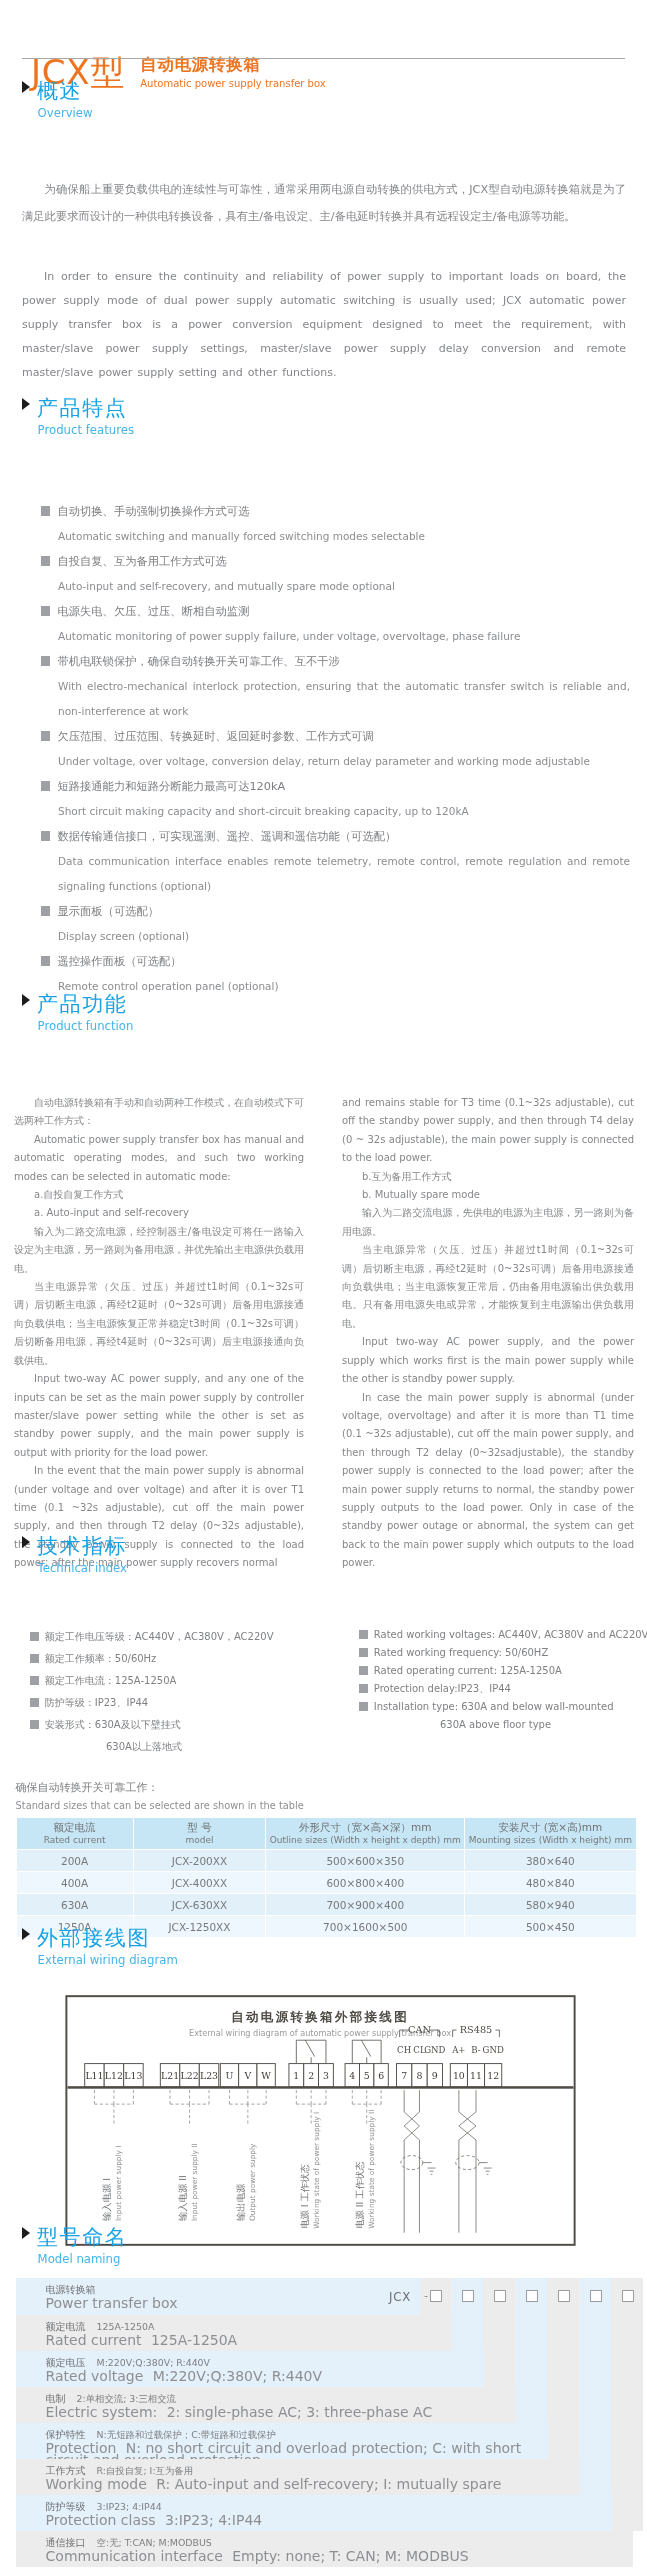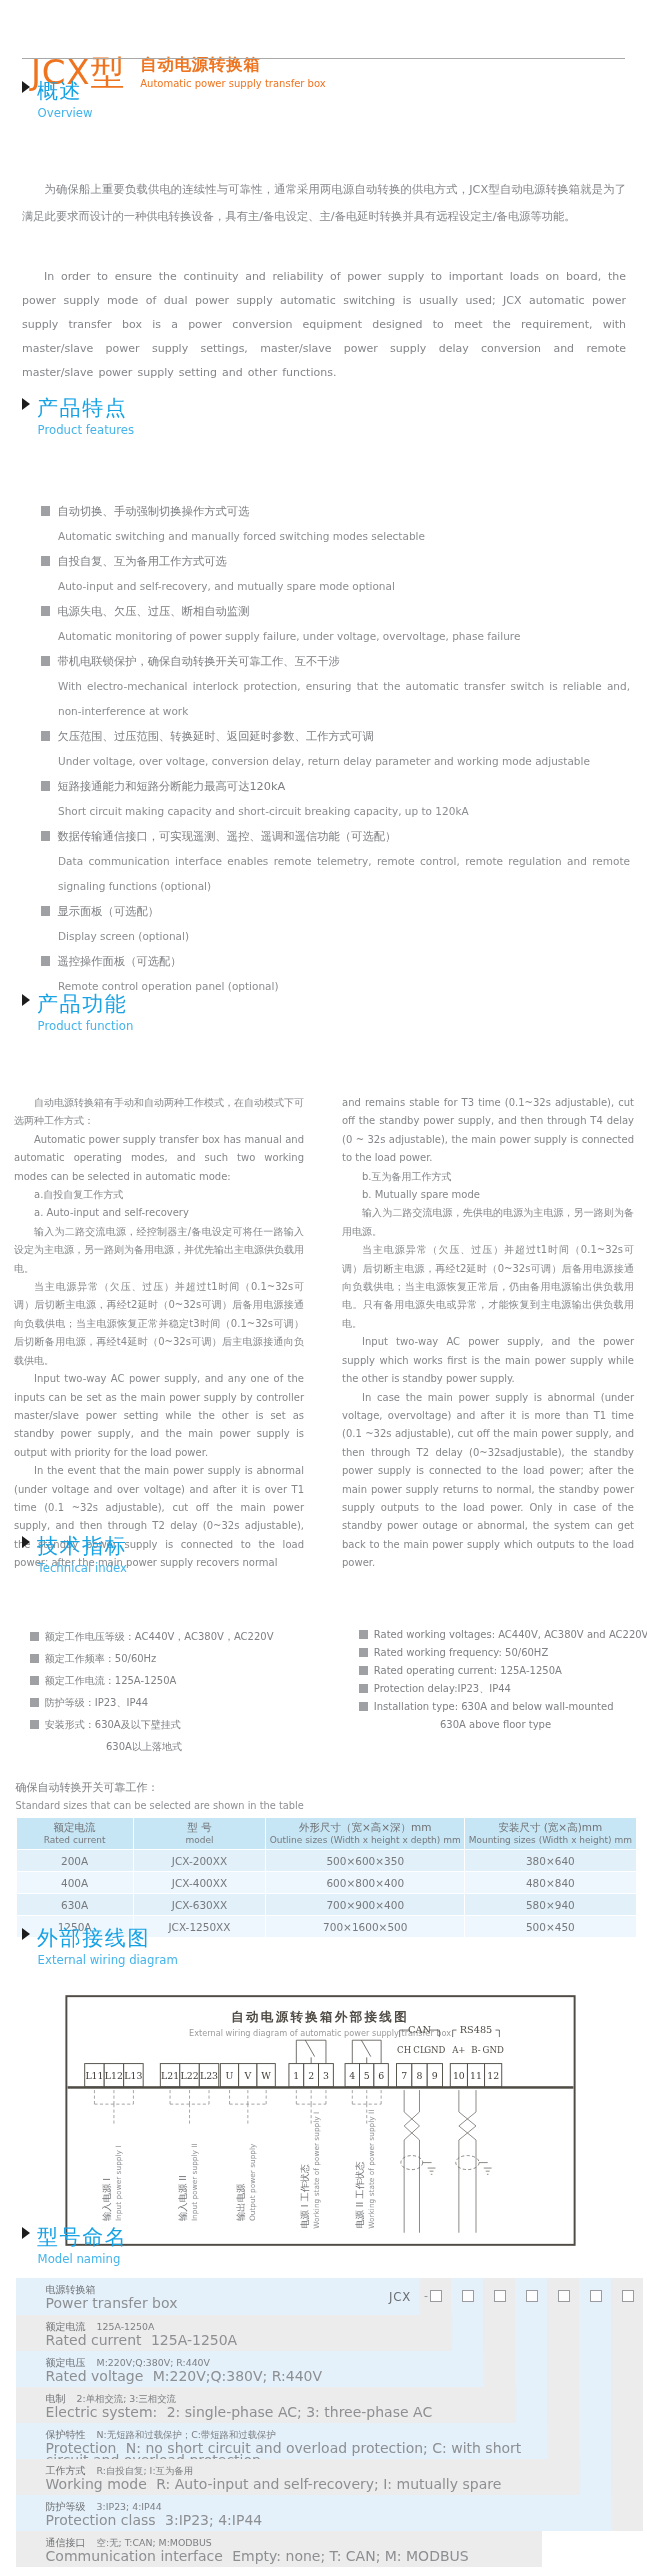--- a/index.html
+++ b/index.html
@@ -407,21 +407,21 @@
           <div class="s-cn"><span>工作方式</span><span class="val">R:自投自复; I:互为备用</span></div>
       <div class="s-en"><span>Working mode</span><span class="val">R: Auto-input and self-recovery; I: mutually spare</span></div>
         </div>
     </div>
     <div class="srow bg-blue" style="top:217px;height:36px;width:596px;">
       <div class="rl">
           <div class="s-cn"><span>防护等级</span><span class="val">3:IP23; 4:IP44</span></div>
       <div class="s-en"><span>Protection class</span><span class="val">3:IP23; 4:IP44</span></div>
         </div>
     </div>
-    <div class="srow bg-gray" style="top:253px;height:36px;width:526px;">
+    <div class="srow bg-gray" style="top:253px;height:36px;width:617px;">
       <div class="rl">
           <div class="s-cn"><span>通信接口</span><span class="val">空:无; T:CAN; M:MODBUS</span></div>
       <div class="s-en"><span>Communication interface</span><span class="val">Empty: none; T: CAN; M: MODBUS</span></div>
         </div>
     </div>
 
     <div class="jcx" style="left:389px;top:11.7px;">JCX</div>
     <div class="mdash" style="left:424px;top:11px;">-</div>
     <div class="mbox" style="left:430px;top:11.7px;"></div>
     <div class="mbox" style="left:462px;top:11.7px;"></div>

